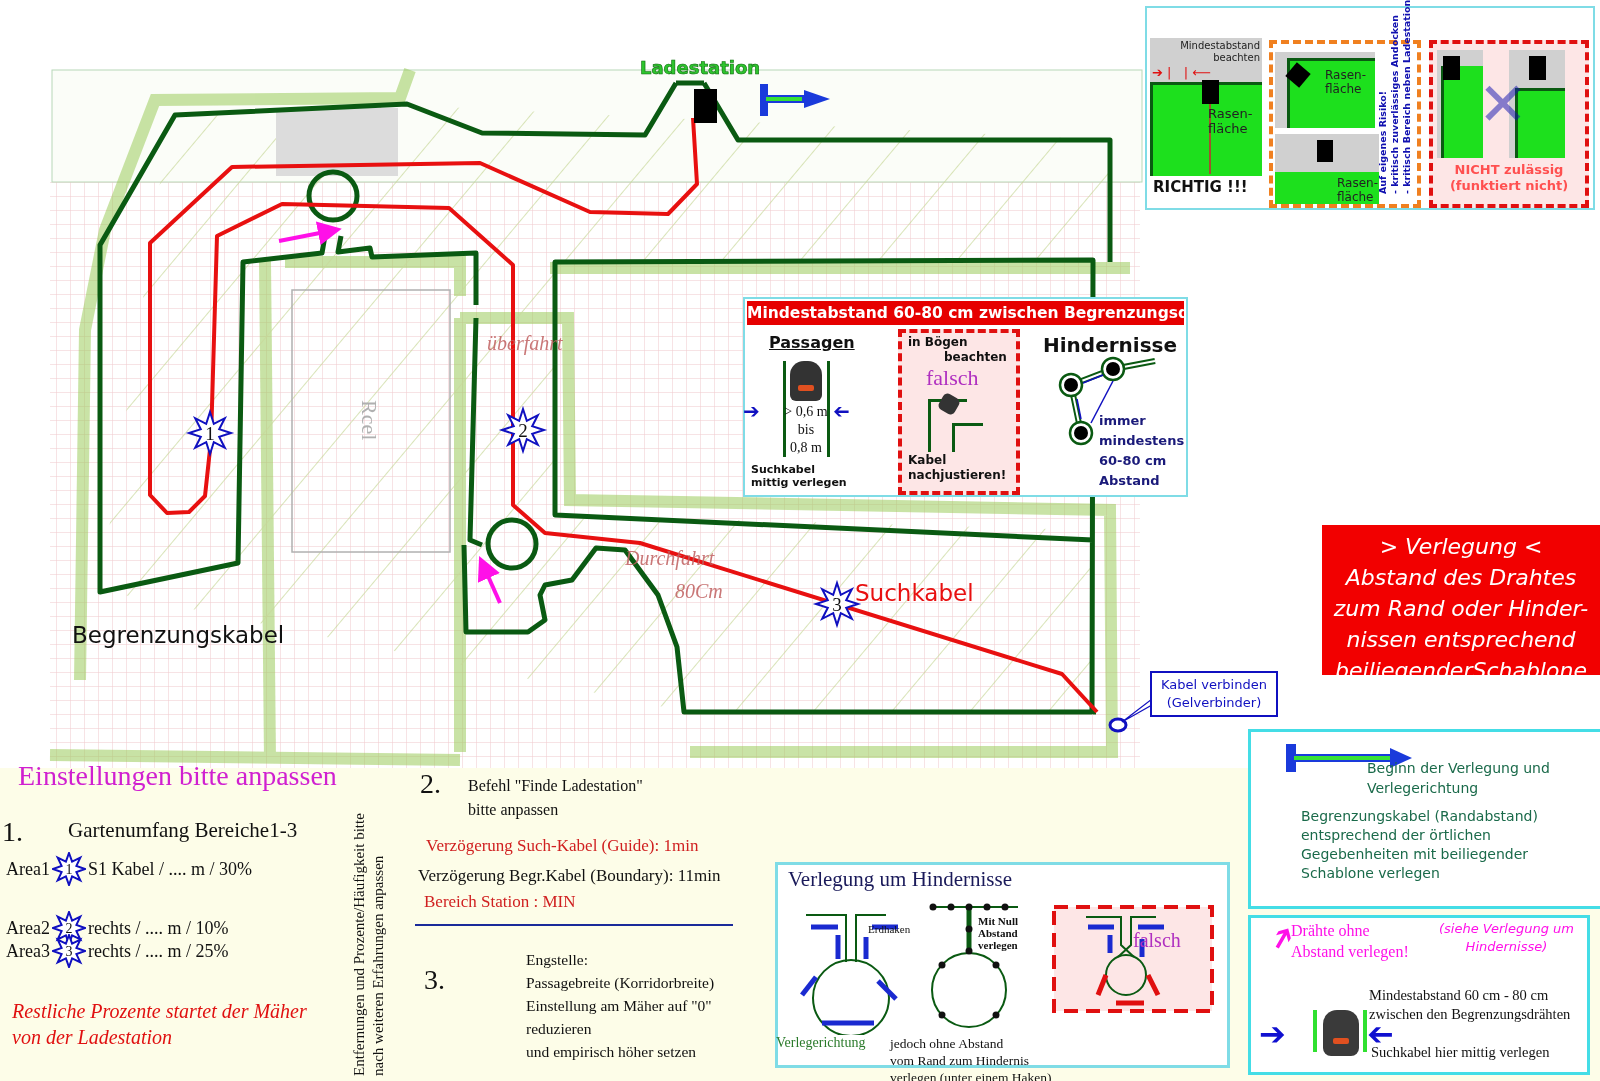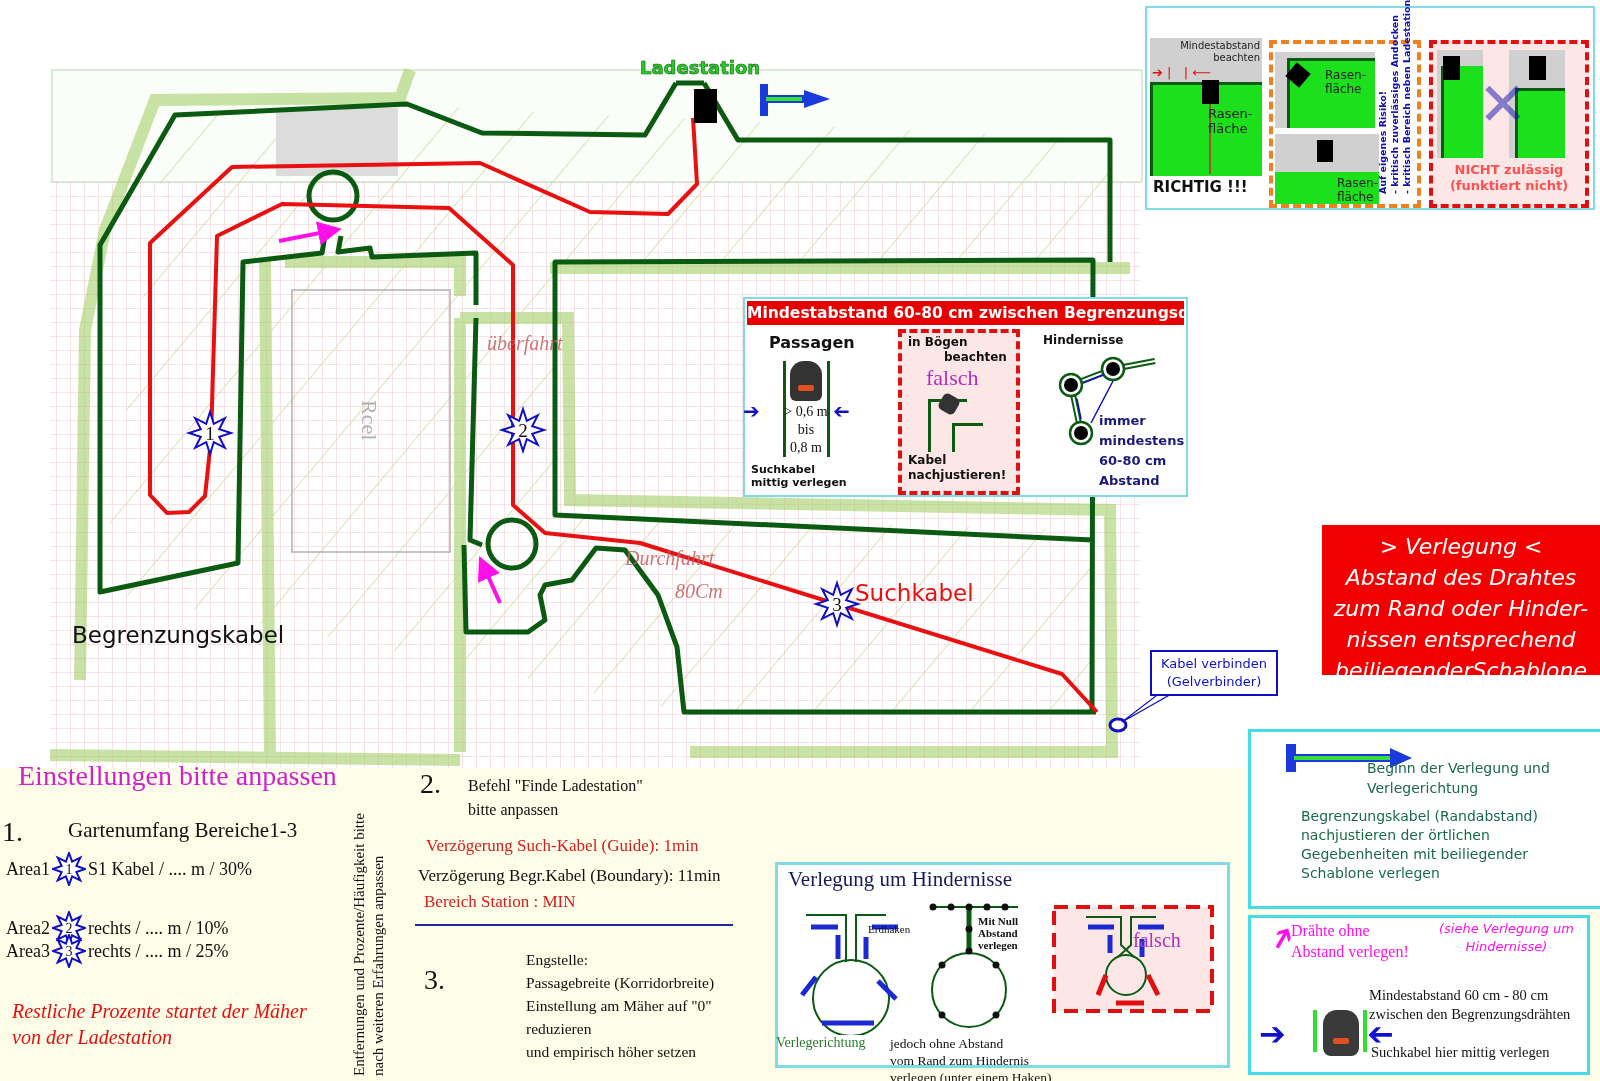--- a/index.html
+++ b/index.html
@@ -117,21 +117,21 @@
 
   <text x="487" y="350" fill="#c06060" font-size="20" font-style="italic" font-family="Liberation Serif, serif" opacity="0.85">überfahrt</text>
   <text x="625" y="565" fill="#c06060" font-size="20" font-style="italic" font-family="Liberation Serif, serif" opacity="0.85">Durchfahrt</text>
   <text x="675" y="598" fill="#c06060" font-size="20" font-style="italic" font-family="Liberation Serif, serif" opacity="0.85">80Cm</text>
 
   <text x="640" y="74" fill="#2ec42e" stroke="#0a6a0a" stroke-width="0.6" font-size="18" font-weight="bold" font-family="DejaVu Sans, sans-serif">Ladestation</text>
   <text x="72" y="643" fill="#111" font-size="23" font-family="DejaVu Sans, sans-serif">Begrenzungskabel</text>
   <text x="855" y="601" fill="#e81010" font-size="23" font-family="DejaVu Sans, sans-serif">Suchkabel</text>
 </svg>
 
-<div class="abs" style="left:1150px;top:650px;width:128px;height:46px;border:2px solid #1010c0;background:#fff;box-sizing:border-box;text-align:center;font-size:13px;color:#1010c0;line-height:18px;padding-top:3px;">
+<div class="abs" style="left:1150px;top:671px;width:128px;height:46px;border:2px solid #1010c0;background:#fff;box-sizing:border-box;text-align:center;font-size:13px;color:#1010c0;line-height:18px;padding-top:3px;">
   <div>Kabel verbinden</div>
   <div>(Gelverbinder)</div>
 </div>
 
 <div class="pos-box">
 
   <div class="abs" style="left:3px;top:30px;width:112px;height:138px;background:#d0d0d0;">
     <div class="abs" style="right:2px;top:2px;font-size:10px;text-align:right;line-height:12px;color:#222;">
       <div>Mindestabstand</div>
       <div>beachten</div>
@@ -185,21 +185,21 @@
     <div class="abs" style="left:0;top:118px;width:152px;text-align:center;color:#ff5050;font-weight:bold;font-size:13px;line-height:16px;">
       <div>NICHT zulässig</div>
       <div>(funktiert nicht)</div>
     </div>
   </div>
 </div>
 
 <div class="min-box">
   <div class="red-header" style="position:absolute;left:2px;top:2px;width:437px;height:24px;font-size:15.5px;line-height:24px;white-space:nowrap;overflow:hidden;">Mindestabstand 60-80 cm zwischen Begrenzungsdrähten</div>
 
-  <div class="abs bold" style="left:24px;top:34px;font-size:16px;color:#111;">Passagen</div>
+  <div class="abs bold" style="left:24px;top:34px;font-size:16px;color:#111;text-decoration:underline;">Passagen</div>
   <div class="abs" style="left:38px;top:62px;width:3px;height:96px;background:#0a5a12;"></div>
   <div class="abs" style="left:82px;top:62px;width:3px;height:96px;background:#0a5a12;"></div>
   <div class="abs" style="left:45px;top:62px;width:32px;height:40px;background:#333;border-radius:14px 14px 6px 6px;">
     <div style="position:absolute;left:8px;top:24px;width:16px;height:6px;background:#e05020;border-radius:2px;"></div>
   </div>
   <div class="abs" style="left:-2px;top:100px;color:#1010c0;font-size:20px;">➔</div>
   <div class="abs" style="left:88px;top:100px;color:#1010c0;font-size:20px;transform:scaleX(-1);">➔</div>
   <div class="abs serif" style="left:34px;top:104px;width:54px;text-align:center;font-size:14px;line-height:18px;color:#111;">
     <div>&gt; 0,6 m</div>
     <div>bis</div>
@@ -218,21 +218,21 @@
     <div class="abs serif" style="left:24px;top:32px;font-size:22px;color:#b030c0;">falsch</div>
     <div class="abs" style="left:26px;top:66px;width:36px;height:50px;border-left:3px solid #0a5a12;border-top:3px solid #0a5a12;"></div>
     <div class="abs" style="left:50px;top:90px;width:28px;height:26px;border-left:3px solid #0a5a12;border-top:3px solid #0a5a12;"></div>
     <div class="abs" style="left:38px;top:62px;width:18px;height:18px;background:#333;border-radius:5px;transform:rotate(30deg);"></div>
     <div class="abs bold" style="left:6px;top:120px;font-size:12px;line-height:15px;color:#111;">
       <div>Kabel</div>
       <div>nachjustieren!</div>
     </div>
   </div>
 
-  <div class="abs bold" style="left:298px;top:34px;font-size:12px;color:#111;">Hindernisse</div>
+  <div class="abs bold" style="left:298px;top:34px;font-size:20px;color:#111;">Hindernisse</div>
   <svg class="abs" style="left:300px;top:54px;" width="130" height="100">
     <polyline points="26,32 68,16 110,8" fill="none" stroke="#0a5a12" stroke-width="6"></polyline>
     <polyline points="26,32 36,80" fill="none" stroke="#0a5a12" stroke-width="6"></polyline>
     <polyline points="26,32 68,16 110,8" fill="none" stroke="#fff" stroke-width="2"></polyline>
     <polyline points="26,32 36,80" fill="none" stroke="#fff" stroke-width="2"></polyline>
     <circle cx="26" cy="32" r="11" fill="#fff" stroke="#0a5a12" stroke-width="2.5"></circle>
       <circle cx="26" cy="32" r="7" fill="#000"></circle>
     <circle cx="68" cy="16" r="11" fill="#fff" stroke="#0a5a12" stroke-width="2.5"></circle>
       <circle cx="68" cy="16" r="7" fill="#000"></circle>
     <circle cx="36" cy="80" r="11" fill="#fff" stroke="#0a5a12" stroke-width="2.5"></circle>
@@ -393,21 +393,21 @@
     <div style="position:absolute;left:6px;top:10px;width:100px;height:8px;background:#1a3adb;"></div>
     <div style="position:absolute;left:8px;top:12px;width:96px;height:4px;background:#36e036;"></div>
     <div style="position:absolute;left:104px;top:4px;width:0;height:0;border-left:22px solid #1a3adb;border-top:10px solid transparent;border-bottom:10px solid transparent;"></div>
   </div>
   <div class="abs" style="left:116px;top:26px;font-size:14px;line-height:20px;color:#1a6a4a;">
     <div>Beginn der Verlegung und</div>
     <div>Verlegerichtung</div>
   </div>
   <div class="abs" style="left:50px;top:75px;font-size:14px;line-height:19px;color:#1a6a4a;">
     <div>Begrenzungskabel (Randabstand)</div>
-    <div>nachjustieren der örtlichen</div>
+    <div>entsprechend der örtlichen</div>
     <div>Gegebenheiten mit beiliegender</div>
     <div>Schablone verlegen</div>
   </div>
 </div>
 
 <div class="legend-box2">
   <div class="abs" style="left:18px;top:2px;color:#ff10e8;font-size:30px;transform:rotate(-60deg);">➔</div>
   <div class="abs serif" style="left:40px;top:2px;font-size:16px;line-height:21px;color:#ff10e8;">
     <div>Drähte ohne</div>
     <div>Abstand verlegen!</div>

